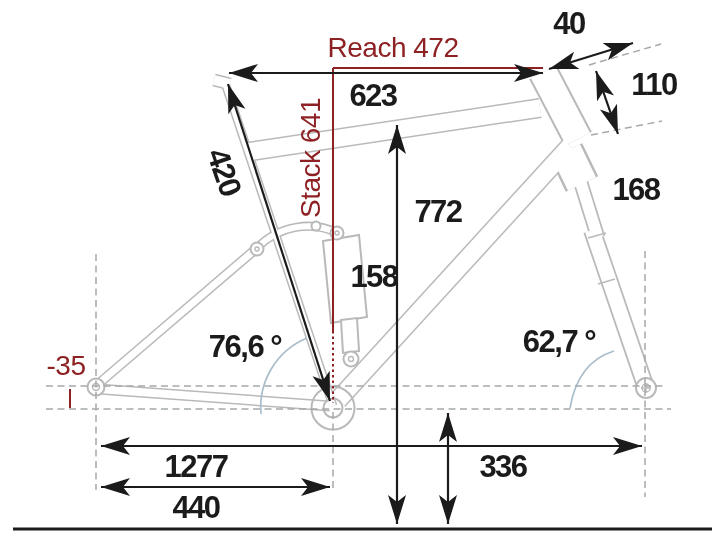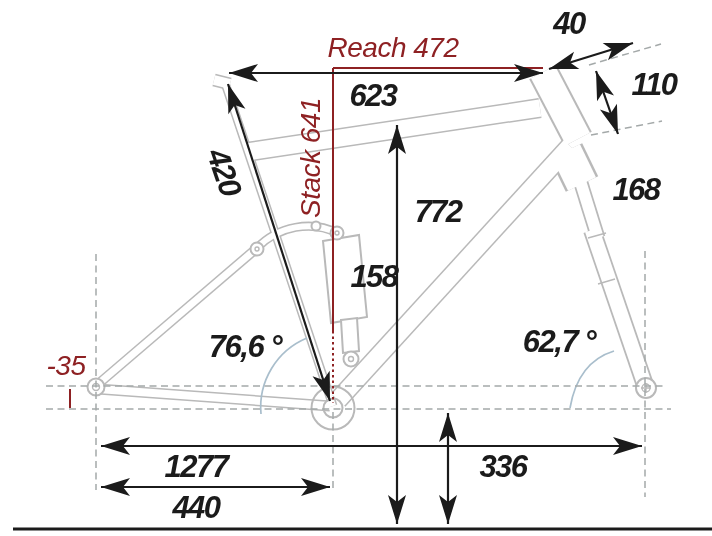--- a/index.html
+++ b/index.html
@@ -1,17 +1,17 @@
 <!DOCTYPE html>
 <html><head>
 <meta charset="utf-8">
 <style>
   html,body{margin:0;padding:0;background:#ffffff;}
   .canvas{position:relative;width:712px;height:536px;background:#ffffff;overflow:hidden;
-          font-family:"Liberation Sans","DejaVu Sans",sans-serif;font-style:italic;}
+          font-family:"Liberation Sans","DejaVu Sans",sans-serif;}
   svg{display:block;}
   text{dominant-baseline:central;text-anchor:middle;}
   .num{font-weight:bold;font-size:31px;letter-spacing:-1.5px;fill:#1b1b1b;}
   .red{font-size:28px;letter-spacing:-0.5px;fill:#8e2123;}
   .tube-out{stroke:#b9b9b9;fill:none;stroke-linecap:butt;}
   .tube-in{stroke:#ffffff;fill:none;stroke-linecap:butt;}
   .gpart{fill:#ffffff;stroke:#b9b9b9;stroke-width:2;}
   .gthin{stroke:#b9b9b9;stroke-width:1.4;fill:none;}
   .dash{stroke:#a4a9a9;stroke-width:1.5;stroke-dasharray:7 4.5;fill:none;}
   .arc{stroke:#a9becc;stroke-width:1.7;fill:none;}

